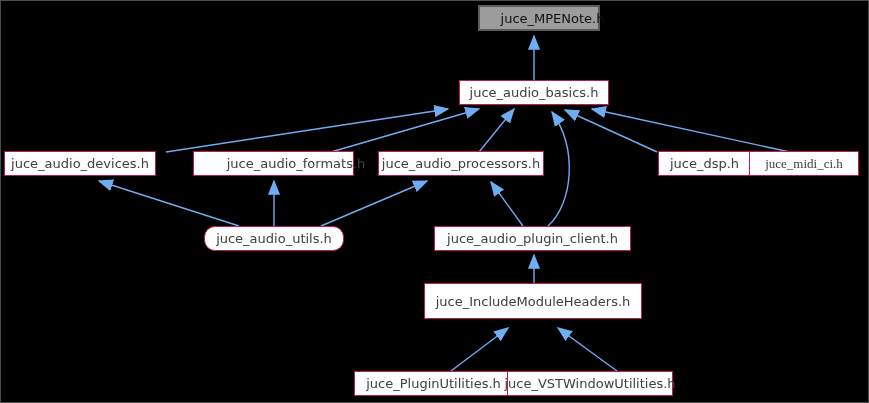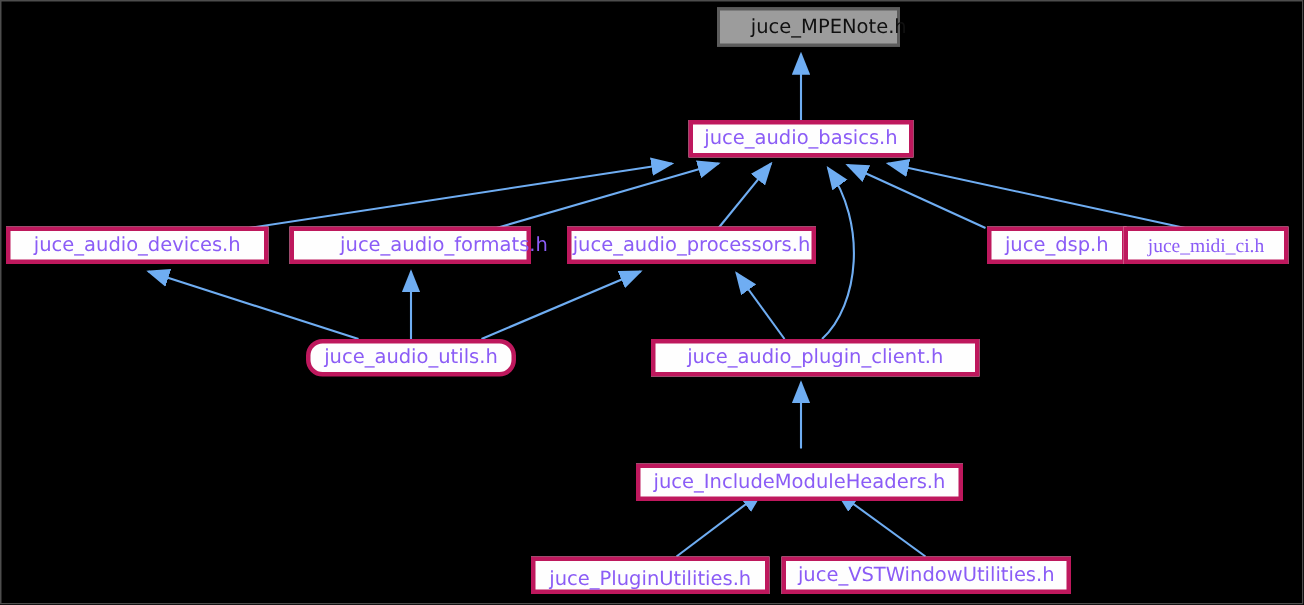--- a/index.html
+++ b/index.html
@@ -17,22 +17,22 @@
     position:absolute;
     box-sizing:border-box;
     display:flex;align-items:center;justify-content:center;
     font-size:13px;
     white-space:nowrap;
     line-height:1;
     user-select:none;
   }
   .node.normal{
     background:#fefefe;
-    border:3px solid #be185d;
-    color:#8b5cf6;
+    border:1px solid #be185d;
+    color:#404040;
     cursor:pointer;
   }
   .node.current{
     background:#9c9c9c;
     border:2px solid #5c5c5c;
     color:#101010;
     padding-left:27px;
   }
 </style>
 </head>
@@ -60,44 +60,44 @@
       <path d="M 450 370 L 507 327" fill="none" stroke="#6fadf2" stroke-width="1.4" marker-end="url(#arrow)"></path>
       <path d="M 616 370 L 557 327" fill="none" stroke="#6fadf2" stroke-width="1.4" marker-end="url(#arrow)"></path>
     </svg>
   <div id="node-layer">
       <div class="node current" style="left: 477px; top: 4px; width: 122px; height: 26px;">
         <span>juce_MPENote.h</span>
       </div>
       <div class="node normal" style="left: 458px; top: 79px; width: 150px; height: 25px;">
         <span>juce_audio_basics.h</span>
       </div>
-      <div class="node normal" style="left: 3px; top: 150px; width: 175px; height: 25px;">
+      <div class="node normal" style="left: 3px; top: 150px; width: 152px; height: 25px;">
         <span>juce_audio_devices.h</span>
       </div>
       <div class="node normal" style="left: 192px; top: 150px; width: 161px; height: 25px; padding-left: 45px;">
         <span>juce_audio_formats.h</span>
       </div>
       <div class="node normal" style="left: 377px; top: 150px; width: 166px; height: 25px;">
         <span>juce_audio_processors.h</span>
       </div>
       <div class="node normal" style="left: 633px; top: 150px; width: 93px; height: 25px; margin-left: 24px;">
         <span>juce_dsp.h</span>
       </div>
       <div class="node normal" style="left: 748px; top: 150px; width: 110px; height: 25px; font-family: Liberation Serif, serif;">
         <span>juce_midi_ci.h</span>
       </div>
       <div class="node normal" style="left: 203px; top: 225px; width: 140px; height: 25px; border-radius: 11px;">
         <span>juce_audio_utils.h</span>
       </div>
-      <div class="node normal" style="left: 433px; top: 225px; width: 219px; height: 25px;">
+      <div class="node normal" style="left: 433px; top: 225px; width: 197px; height: 25px;">
         <span>juce_audio_plugin_client.h</span>
       </div>
-      <div class="node normal" style="left: 423px; top: 308px; width: 218px; height: 25px;">
+      <div class="node normal" style="left: 423px; top: 282px; width: 218px; height: 36px;">
         <span>juce_IncludeModuleHeaders.h</span>
       </div>
-      <div class="node normal" style="left: 353px; top: 370px; width: 159px; height: 25px; align-items: flex-end;">
+      <div class="node normal" style="left: 353px; top: 370px; width: 159px; height: 25px;">
         <span>juce_PluginUtilities.h</span>
       </div>
-      <div class="node normal" style="left: 520px; top: 370px; width: 193px; height: 25px;">
+      <div class="node normal" style="left: 506px; top: 370px; width: 166px; height: 25px;">
         <span>juce_VSTWindowUtilities.h</span>
       </div>
     </div>
 </div>
 
 </body></html>

